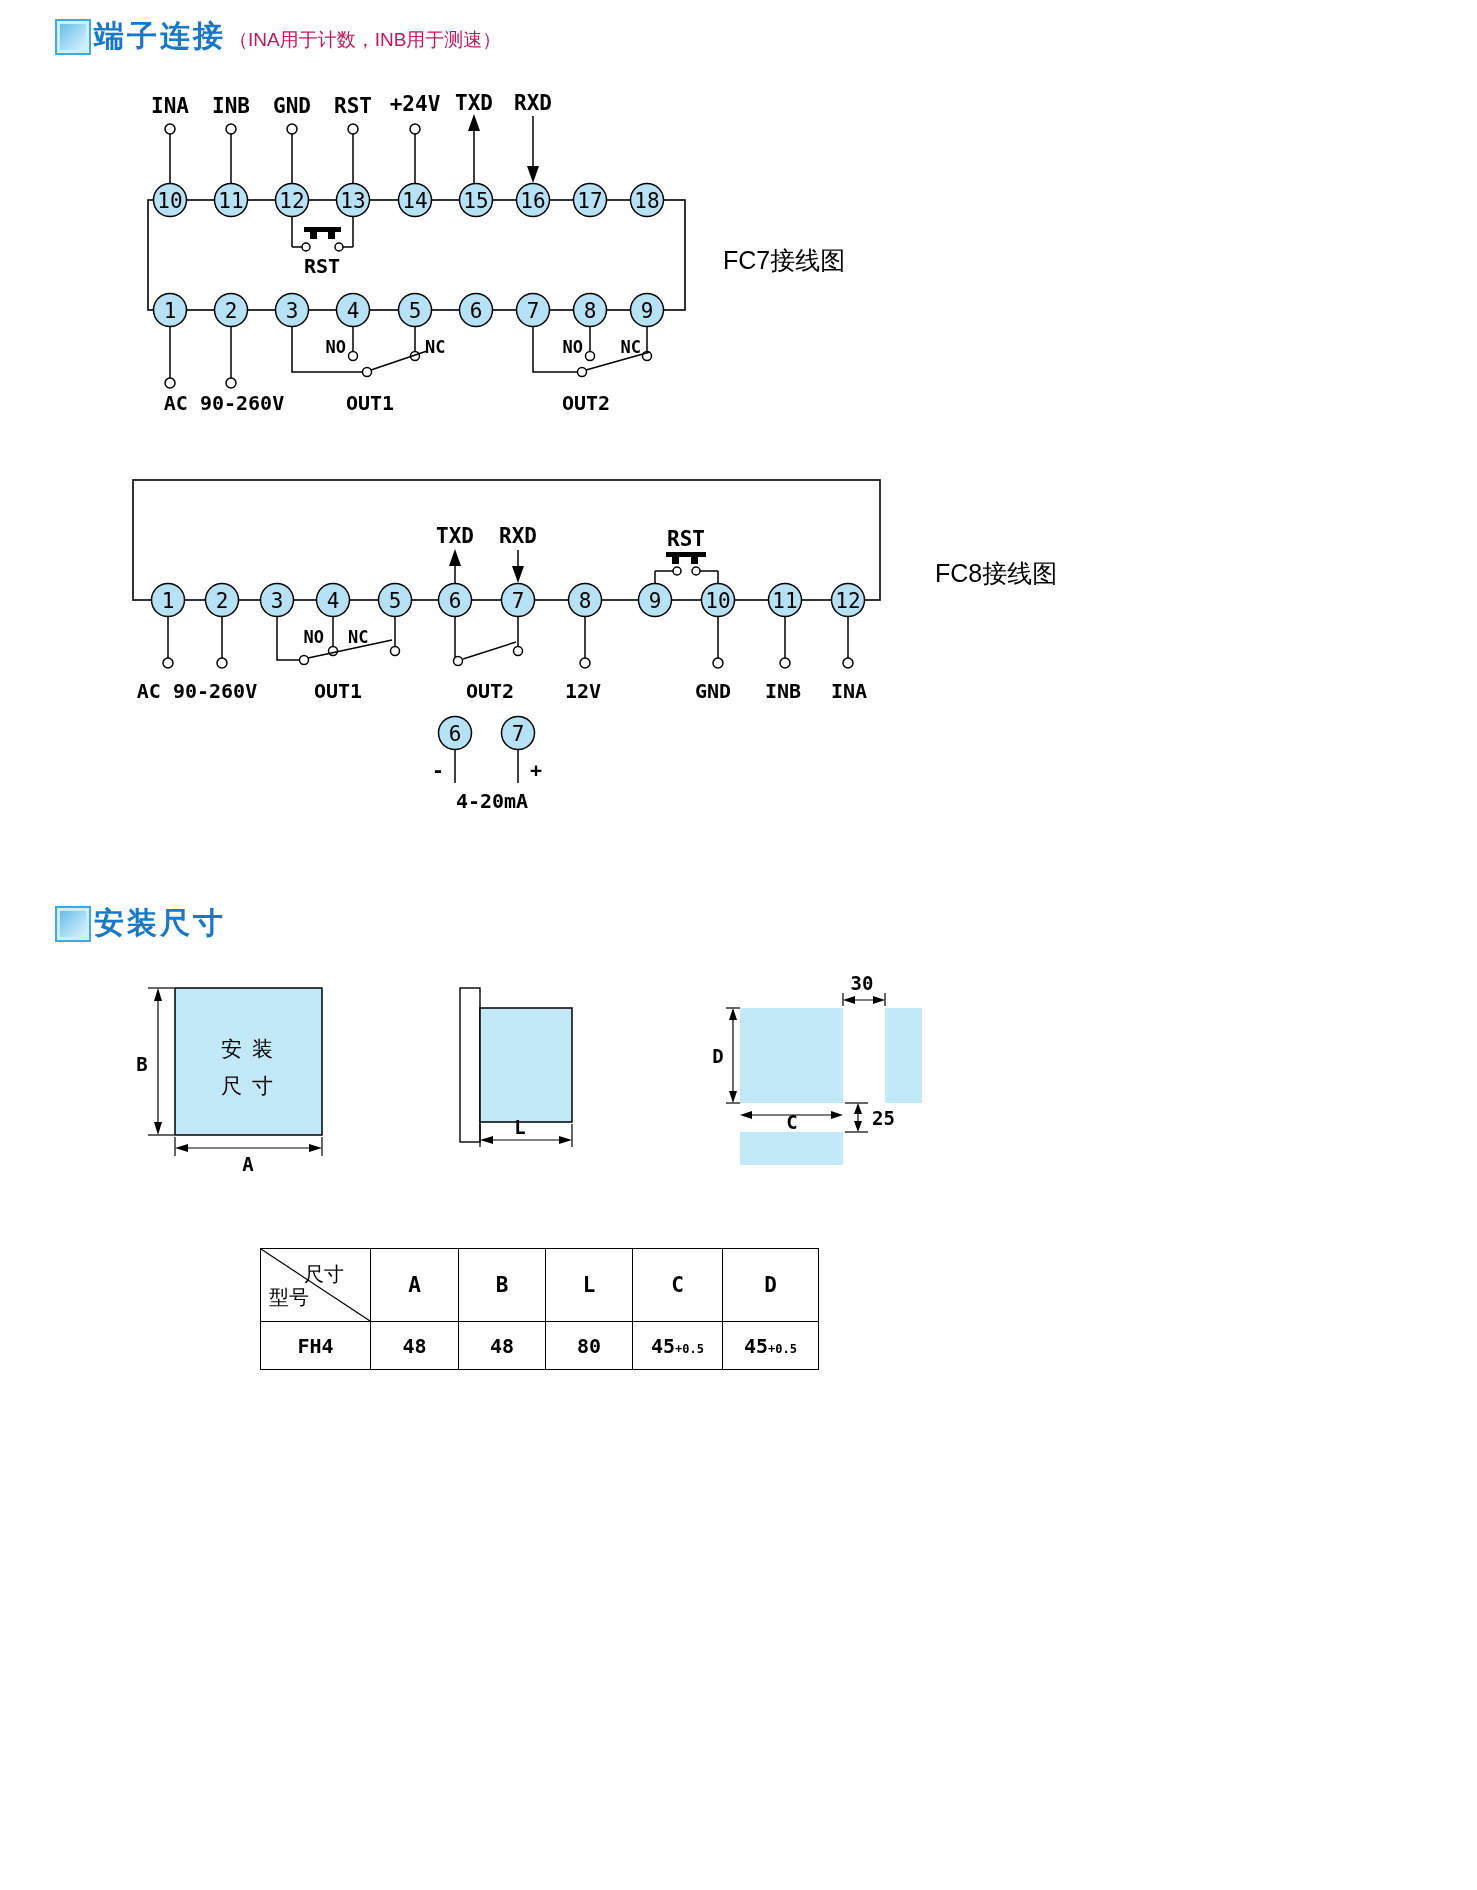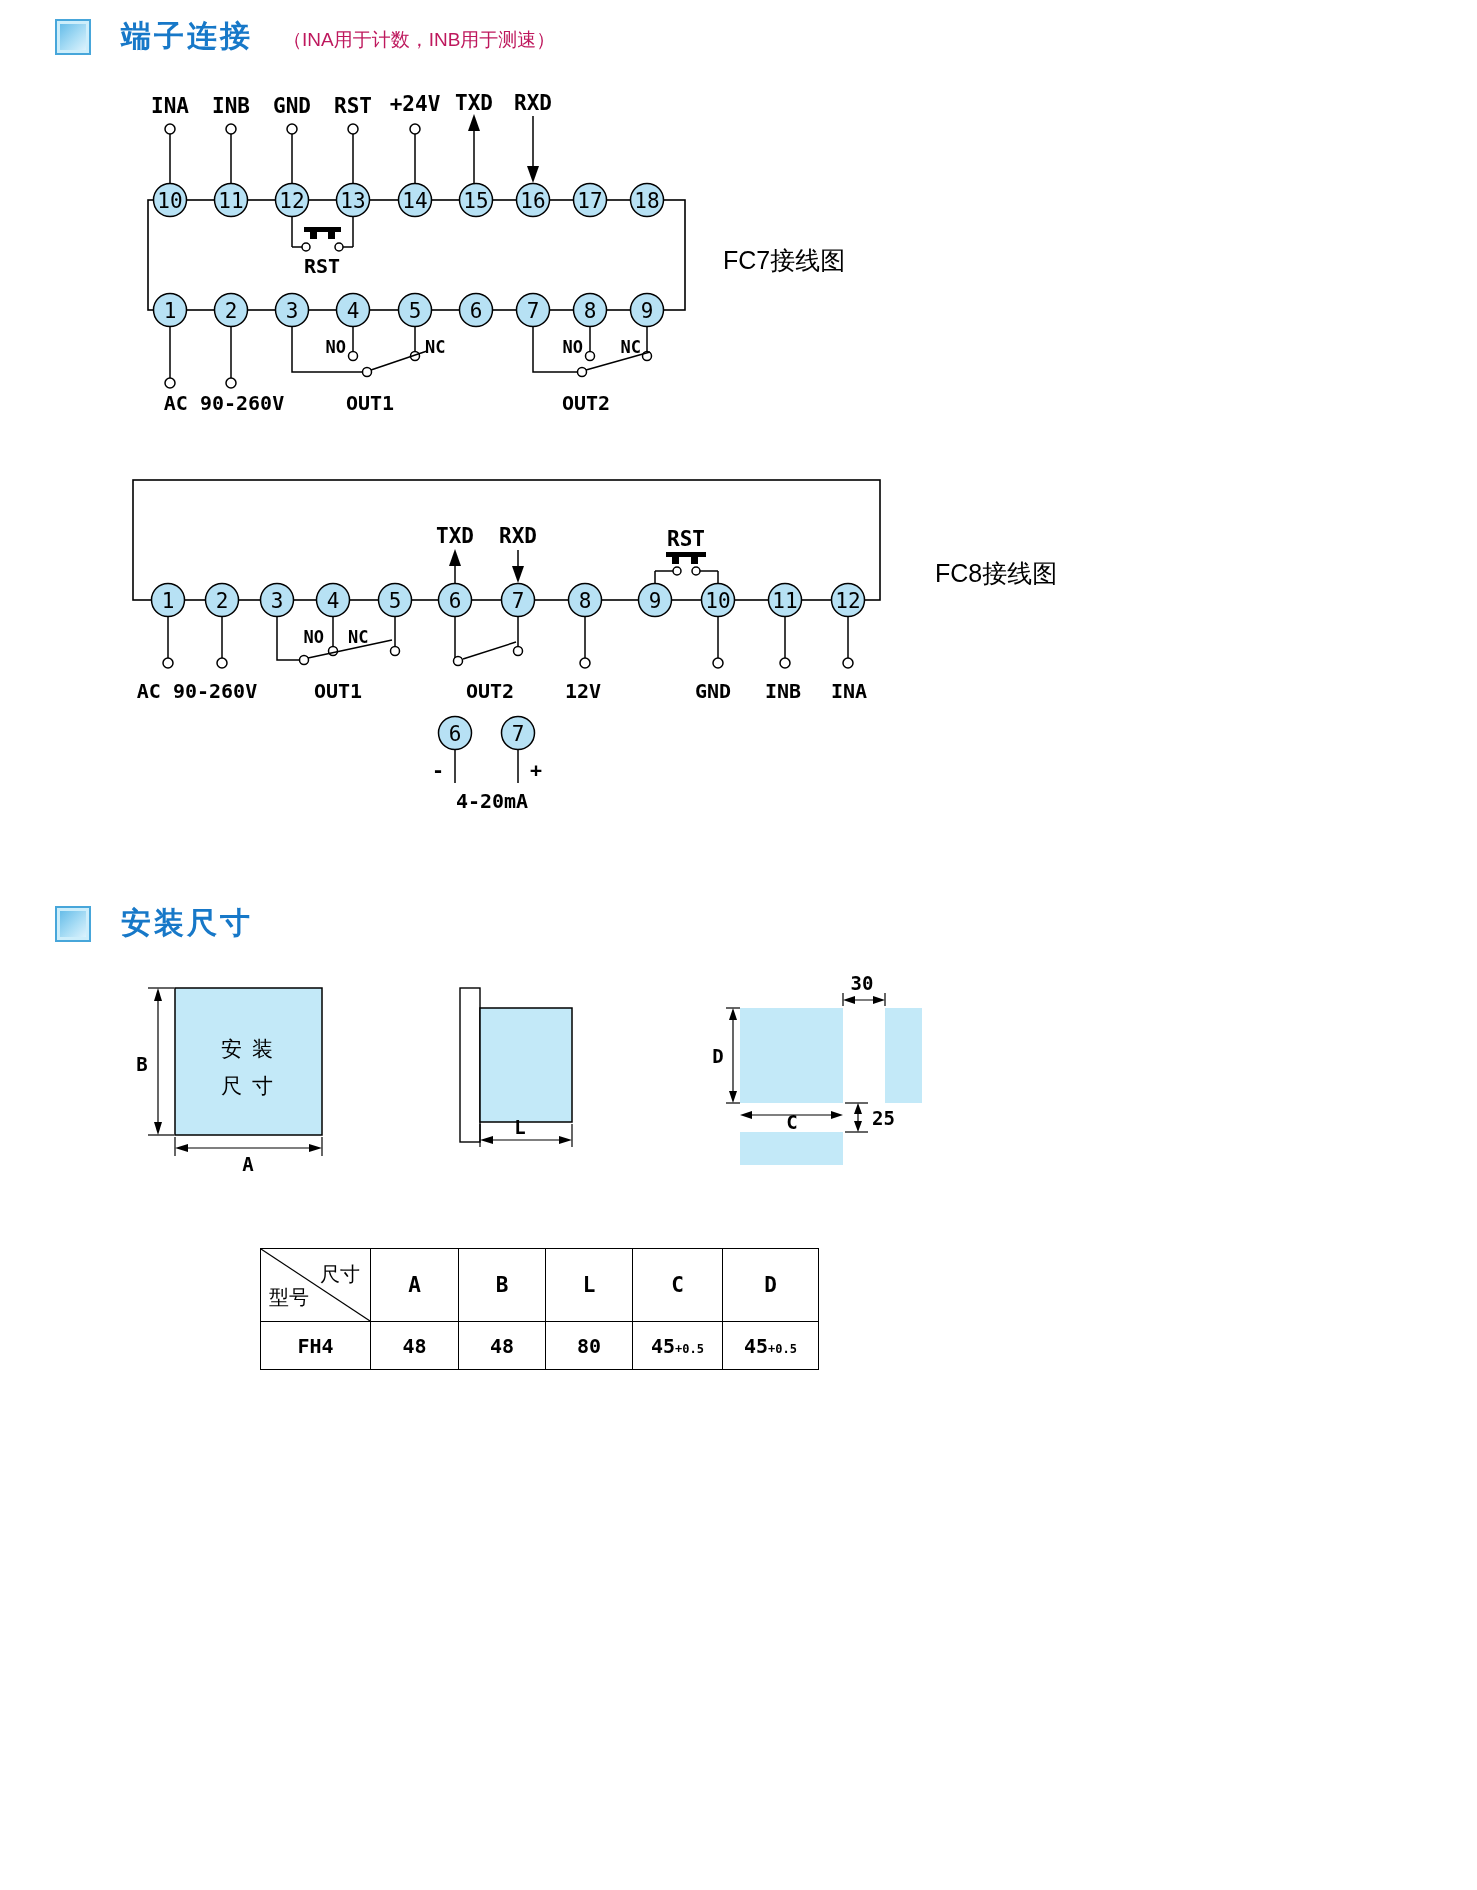--- a/index.html
+++ b/index.html
@@ -1,21 +1,21 @@
 <!DOCTYPE html>
 <html style="--terminal-fill: #b7e1f4; --panel-fill: #c3e9f8; --title-blue: #1778c8;"><head>
 <meta charset="utf-8">
 <style>
   html,body{margin:0;padding:0;background:#fff;}
   .page{position:relative;width:1477px;height:1890px;background:#fff;overflow:hidden;
         font-family:"Liberation Sans",sans-serif;color:#000;}
   .abs{position:absolute;}
 
   
-  .sec-head{position:absolute;left:55px;display:flex;align-items:center;gap:30px;}
+  .sec-head{position:absolute;left:55px;display:flex;align-items:center;gap:3px;}
   .sec-icon{width:36px;height:36px;border:2px solid #47a6da;box-sizing:border-box;
             background:linear-gradient(135deg,#59b6e6 0%,#a9ddf5 55%,#e9f8ff 100%);
             box-shadow:inset 0 0 0 3px #cdeefb;}
   .sec-title{font:bold 30px "Liberation Sans",sans-serif;color:var(--title-blue,#1778c8);letter-spacing:3px;}
   .sec-sub{font:19px "Liberation Sans",sans-serif;color:#be185d;padding-top:7px;}
 
   
   .ln{stroke:#000;stroke-width:1.5;fill:none;}
   .thin{stroke:#000;stroke-width:1.2;fill:none;}
   .term{fill:var(--terminal-fill,#b7e1f4);stroke:#000;stroke-width:1.5;}
@@ -34,21 +34,21 @@
 
   
   .dim-table{position:absolute;left:260px;top:1248px;}
   .dim-table table{border-collapse:collapse;table-layout:fixed;}
   .dim-table td{border:1px solid #000;text-align:center;vertical-align:middle;
                 font:bold 20px "DejaVu Sans Mono",monospace;color:#000;padding:0;}
   .thead td{height:72px;font:bold 21px "DejaVu Sans Mono",monospace;}
   .drow td{height:47px;margin-left:16px;}
   .corner{position:relative;}
   .diag{position:absolute;left:0;top:0;width:100%;height:100%;}
-  .c-top{position:absolute;top:12px;right:10px;font:20px "Liberation Sans",sans-serif;}
+  .c-top{position:absolute;top:12px;right:26px;font:20px "Liberation Sans",sans-serif;}
   .c-bot{position:absolute;bottom:10px;left:8px;font:20px "Liberation Sans",sans-serif;margin-top:16px;}
   .tolcell{text-align:left;padding-left:5px;}
   .tol{font-size:12px;}
 </style>
 </head>
 <body>
 
 <div class="page">
 
   <div class="sec-head" style="top:16px">

